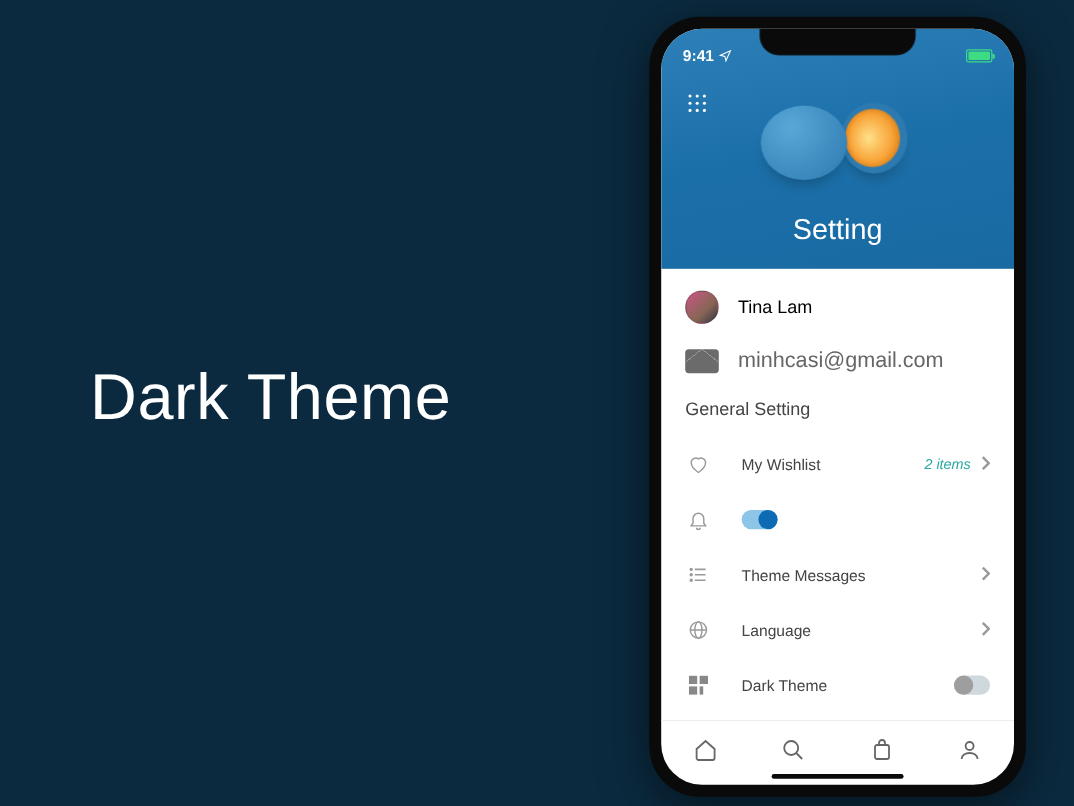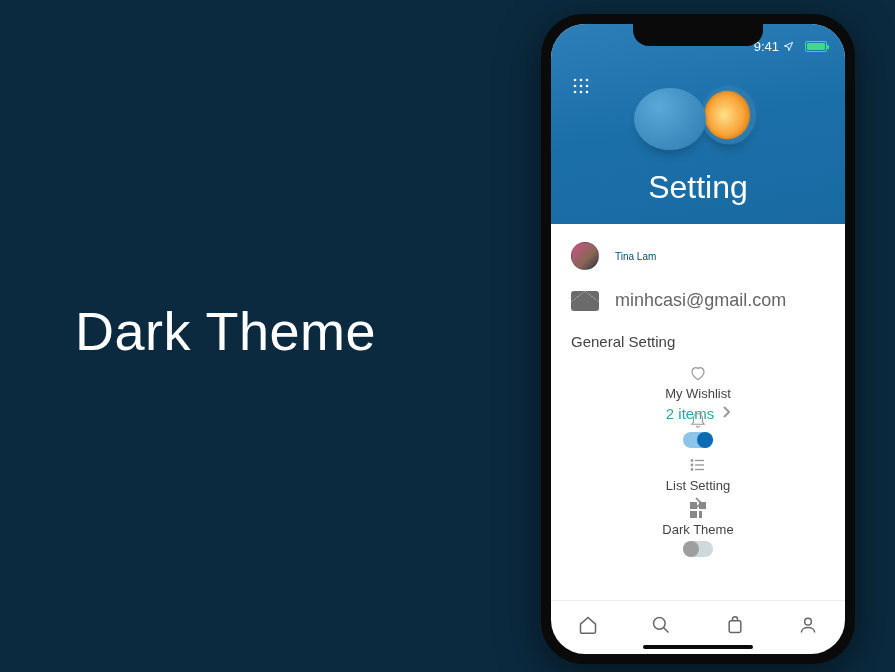--- a/index.html
+++ b/index.html
@@ -54,26 +54,26 @@
   }
   .header {
     background: linear-gradient(170deg, #2d7fb8 0%, #1b6fa8 50%, #196aa3 100%);
     height: 200px;
     position: relative;
     flex-shrink: 0;
   }
   .statusbar {
     height: 36px;
     display: flex;
-    justify-content: flex-end;
+    justify-content: space-between;
     align-items: center;
     padding: 8px 18px 0;
     color: #fff;
     font-size: 13px;
-    font-weight: 400;
+    font-weight: 700;
     gap: 11px;
   }
   .statusbar .time { display: flex; align-items: center; gap: 4px; }
   .battery {
     width: 22px; height: 11px; border: 1px solid #3ddc84; border-radius: 2px; position: relative;
   }
   .battery::after { content:''; position:absolute; right:-3px; top:3px; width:2px; height:4px; background:#3ddc84; border-radius:0 1px 1px 0;}
   .battery .fill { position:absolute; inset:1px; background:#3ddc84; border-radius:1px;}
   .grid-icon { margin: 18px 0 0 22px; display:inline-block;}
   .grid-icon svg { display:block;}
@@ -96,68 +96,68 @@
     border: 5px solid #2c7ab0;
     transform: perspective(80px) rotateY(-26deg);
     box-shadow: 0 8px 12px -6px rgba(0,0,0,0.3);
   }
   .header-title {
     position: absolute;
     bottom: 18px;
     left: 0; right: 0;
     text-align: center;
     color: #fff;
-    font-size: 32px;
+    font-size: 24px;
     font-weight: 400;
   }
   .content {
     flex: 1;
     overflow: hidden;
     padding: 18px 20px 0;
     display: flex;
     flex-direction: column;
   }
   .user-row {
     display: flex; align-items: center; gap: 16px;
     margin-bottom: 20px;
   }
   .avatar {
     width: 28px; height: 28px; border-radius: 50%;
     background: linear-gradient(135deg,#c58 0%, #865 60%, #334 100%);
     flex-shrink: 0;
     border: 1px solid rgba(0,0,0,0.1);
   }
-  .user-name { font-size: 10px; color: #0c4a6e; text-align: center; }
+  .user-name { font-size: 15px; color: #000000; text-align: center; }
   .email-icon {
     width: 28px; height: 20px; background:#6b6b6b; border-radius:3px;
     display:flex; align-items:center; justify-content:center; flex-shrink:0;
     position:relative;
   }
   .email-icon::before{
     content:''; position:absolute; top:0; left:0; right:0; bottom:0;
     background: linear-gradient(to bottom right, transparent 48%, #fff 48%, #fff 52%, transparent 52%),
                 linear-gradient(to bottom left, transparent 48%, #fff 48%, #fff 52%, transparent 52%);
     background-size: 50% 55%, 50% 55%;
     background-position: left top, right top;
     background-repeat: no-repeat;
     opacity: 0.3;
   }
   .email-text { font-size: 18px; color: #666; }
   .section-title {
     font-size: 15px; color: #444; margin: 2px 0 14px;
   }
   .setting-row {
-    display: flex; align-items: center; gap: 4px;
+    display: flex; align-items: center; gap: 25px;
     height: 46px;
-    font-size: 13px; color: #444; flex-direction: column;
+    font-size: 13px; color: #444;
   }
   .setting-row .icon-slot { width: 22px; display:flex; justify-content:center; color:#888;}
   .setting-row .label { flex: 1; }
   .setting-row .accessory { display:flex; align-items:center; gap:8px; color:#888;}
-  .teal-text { color: #2aa8a0; font-size: 15px; }
+  .teal-text { color: #2aa8a0; font-size: 12px; font-style: italic; }
   .chevron { color:#999; }
   .toggle {
     width: 30px; height: 16px; background:#cfd8dc; border-radius: 10px; position:relative;
   }
   .toggle .knob {
     position:absolute; width:16px; height:16px; border-radius:50%; background:#9e9e9e; top:0;
   }
   .toggle.on { background:#8dc5e8;}
   .toggle.on .knob { background:#0d6bb3; right:0;}
   .toggle.off .knob { left:0;}
@@ -269,30 +269,47 @@
         <span class="icon-slot">
           <svg width="18" height="18" viewBox="0 0 24 24" fill="none" stroke="#999" stroke-width="1.8">
               <line x1="8" y1="6" x2="20" y2="6"></line>
               <line x1="8" y1="12" x2="20" y2="12"></line>
               <line x1="8" y1="18" x2="20" y2="18"></line>
               <circle cx="4" cy="6" r="1" fill="#999"></circle>
               <circle cx="4" cy="12" r="1" fill="#999"></circle>
               <circle cx="4" cy="18" r="1" fill="#999"></circle>
             </svg>
         </span>
-        <span class="label">List Setting</span>
+        <span class="label">Theme Messages</span>
         <span class="accessory">
           <span class="chevron">
             <svg width="8" height="12" viewBox="0 0 8 12" fill="none" stroke="#999" stroke-width="2">
                 <path d="M2 1l5 5-5 5"></path>
               </svg>
           </span>
         </span>
       </div>
 
+      <div class="setting-row">
+        <span class="icon-slot">
+          <svg width="18" height="18" viewBox="0 0 24 24" fill="none" stroke="#999" stroke-width="1.6">
+              <circle cx="12" cy="12" r="9"></circle>
+              <ellipse cx="12" cy="12" rx="4" ry="9"></ellipse>
+              <line x1="3" y1="12" x2="21" y2="12"></line>
+            </svg>
+        </span>
+        <span class="label">Language</span>
+        <span class="accessory">
+          <span class="chevron">
+            <svg width="8" height="12" viewBox="0 0 8 12" fill="none" stroke="#999" stroke-width="2">
+                <path d="M2 1l5 5-5 5"></path>
+              </svg>
+          </span>
+        </span>
+      </div>
 
       <div class="setting-row">
         <span class="icon-slot">
           <svg width="16" height="16" viewBox="0 0 16 16" fill="#888">
               <rect x="0" y="0" width="7" height="7"></rect>
               <rect x="9" y="0" width="7" height="7"></rect>
               <rect x="0" y="9" width="7" height="7"></rect>
               <rect x="9" y="9" width="3" height="7"></rect>
             </svg>
         </span>

